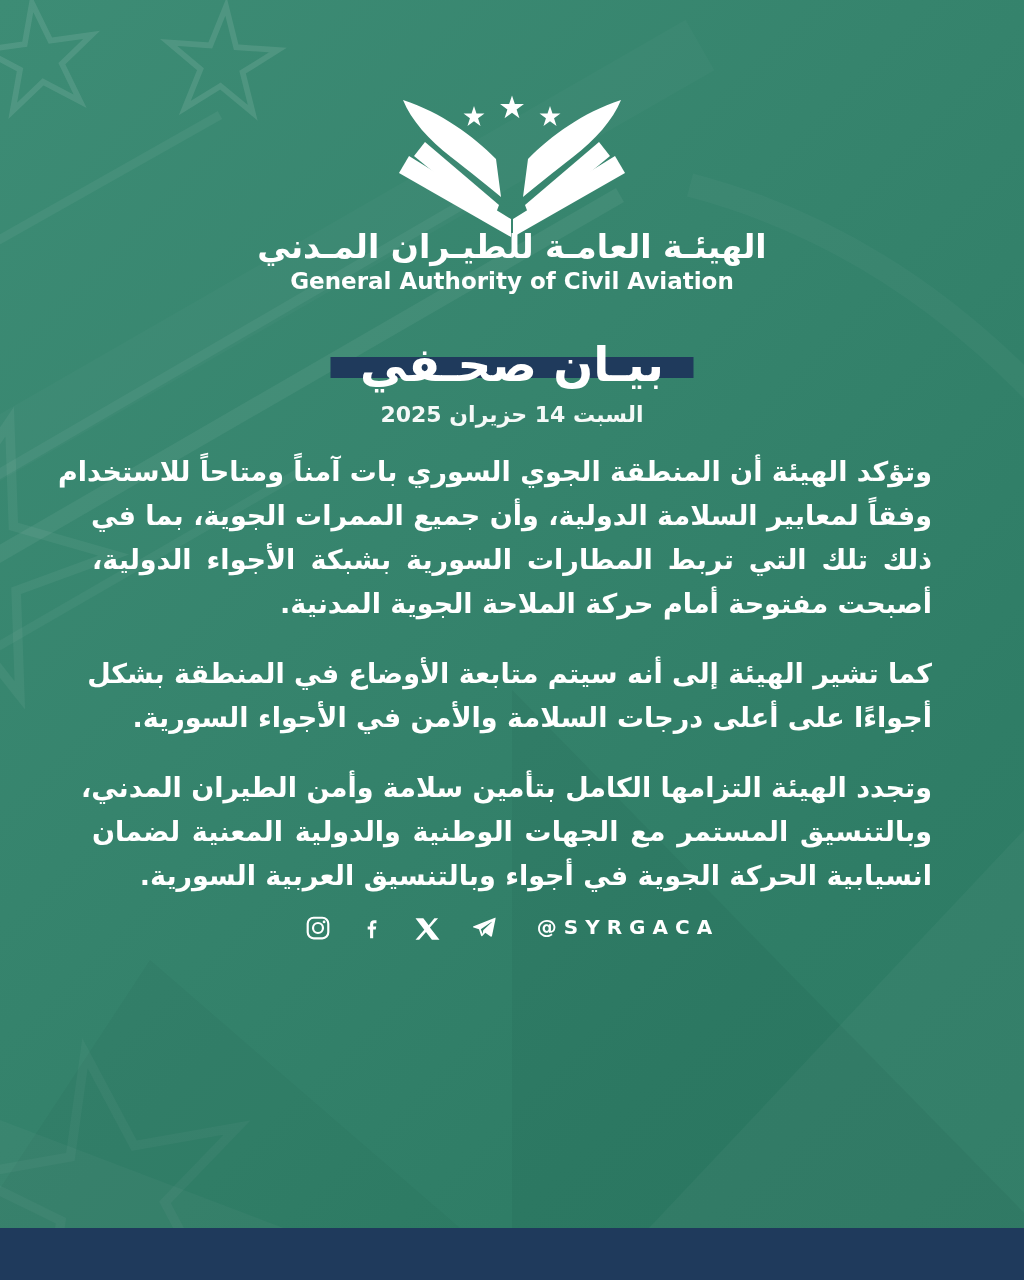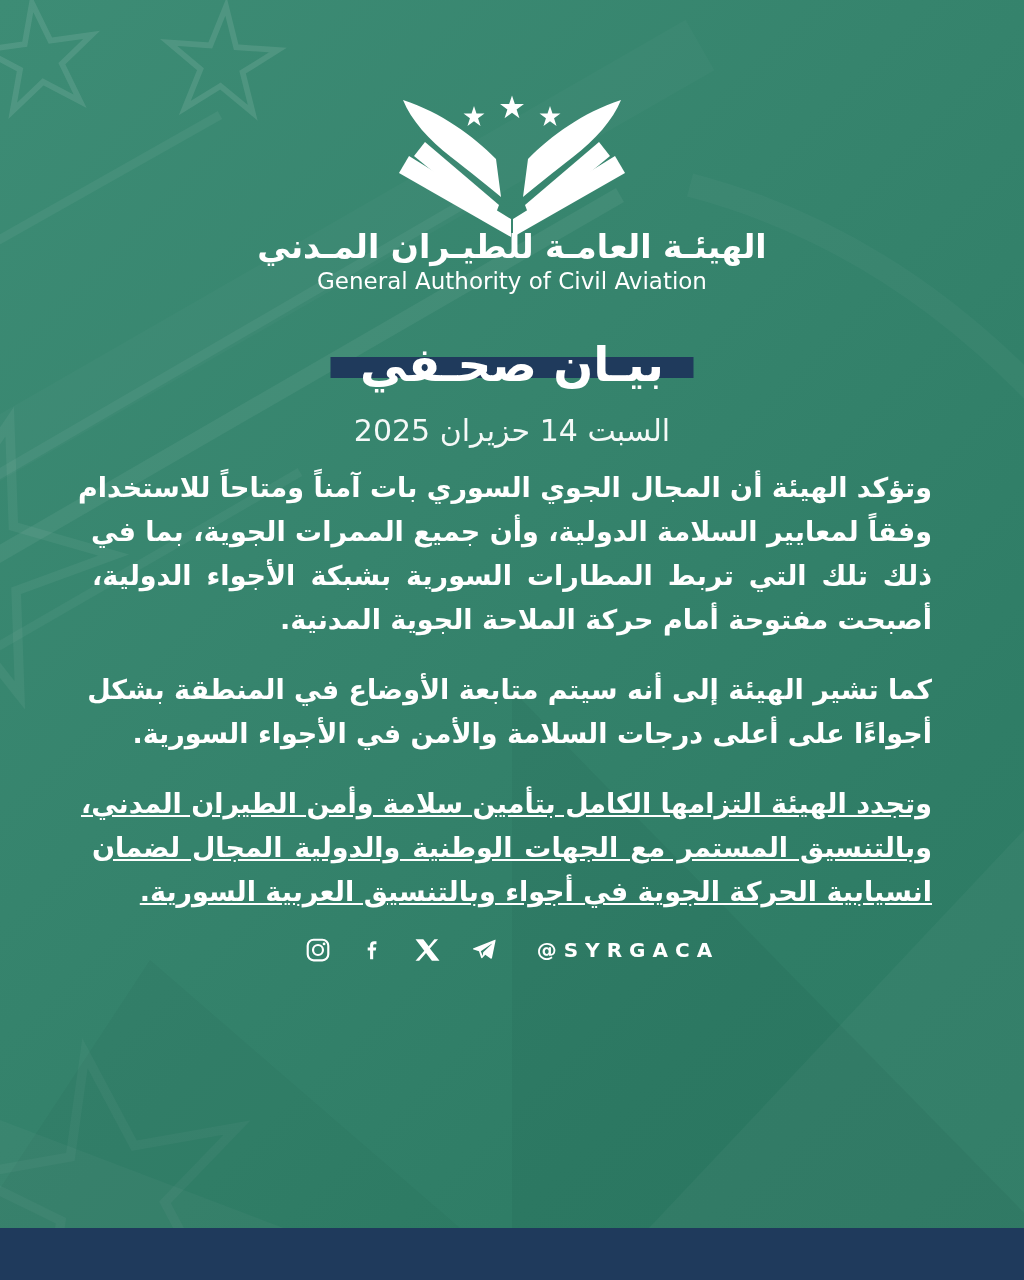--- a/index.html
+++ b/index.html
@@ -6,32 +6,32 @@
   body{font-family:"DejaVu Sans",sans-serif;}
   .page{
     position:relative;width:1024px;height:1280px;overflow:hidden;
     background:linear-gradient(135deg,#3d8c75 0%,#36846d 40%,#2f7d66 75%,#2c7a63 100%);
   }
   .bg-decor{position:absolute;inset:0;pointer-events:none;}
   .content{position:absolute;inset:0;display:flex;flex-direction:column;align-items:center;color:#fff;}
   .logo-wrap{margin-top:93px;display:flex;flex-direction:column;align-items:center;}
   .logo-svg{display:block;}
   .org-ar{direction:rtl;font-size:33px;font-weight:bold;line-height:36px;margin-top:-14px;letter-spacing:0;}
-  .org-en{font-size:23px;font-weight:normal;line-height:28px;margin-top:2px;}
+  .org-en{font-size:23px;font-weight:bold;line-height:28px;margin-top:2px;}
   .press-title{position:relative;margin-top:40px;height:60px;display:flex;align-items:flex-end;justify-content:center;width:100%;}
   .press-bar{position:absolute;top:22px;left:50%;transform:translateX(-50%);width:363px;height:21px;background:#1f3a5c;}
   .press-text{position:relative;z-index:1;direction:rtl;font-size:47px;font-weight:bold;line-height:60px;}
-  .press-date{direction:rtl;font-size:30px;font-weight:normal;line-height:32px;margin-top:20px;color:rgba(255,255,255,0.95);}
+  .press-date{direction:rtl;font-size:22px;font-weight:bold;line-height:32px;margin-top:4px;color:rgba(255,255,255,0.95);}
   .body-text{width:840px;margin-top:19px;direction:rtl;}
   .para{margin:0 0 26px 0;}
-  .para:last-child{margin-bottom:7px;text-decoration:underline;}
+  .para:last-child{margin-bottom:0;}
   .bline{direction:rtl;font-size:27px;font-weight:bold;line-height:44px;color:#fff;
          text-align:justify;text-align-last:justify;white-space:nowrap;}
   .bline.last{text-align:right;text-align-last:right;}
-  .social-row{display:flex;flex-direction:row;align-items:center;gap:31px;margin-top:15px;direction:ltr;}
+  .social-row{display:flex;flex-direction:row;align-items:flex-end;gap:31px;margin-top:15px;direction:ltr;}
   .social-icon{display:block;}
   .handle{font-size:20px;font-weight:bold;letter-spacing:7px;margin-left:8px;line-height:28px;}
   .bottom-bar{position:absolute;left:0;bottom:0;width:1024px;height:52px;background:#1f3a5c;}
 </style>
 </head>
 <body>
 
 <div class="page">
 
   <svg class="bg-decor" width="1024" height="1280" viewBox="0 0 1024 1280">
@@ -82,32 +82,32 @@
 
     <div class="press-title">
       <div class="press-bar"></div>
       <div class="press-text">بيـان صحـفي</div>
     </div>
 
     <div class="press-date">السبت 14 حزيران 2025</div>
 
     <div class="body-text">
       <div class="para">
-        <div class="bline">وتؤكد الهيئة أن المجال الجوي السوري بات آمناً ومتاحاً للاستخدام</div>
+        <div class="bline">وتؤكد الهيئة أن المنطقة الجوي السوري بات آمناً ومتاحاً للاستخدام</div>
         <div class="bline">وفقاً لمعايير السلامة الدولية، وأن جميع الممرات الجوية، بما في</div>
         <div class="bline">ذلك تلك التي تربط المطارات السورية بشبكة الأجواء الدولية،</div>
         <div class="bline last">أصبحت مفتوحة أمام حركة الملاحة الجوية المدنية.</div>
       </div>
       <div class="para">
         <div class="bline">كما تشير الهيئة إلى أنه سيتم متابعة الأوضاع في المنطقة بشكل</div>
         <div class="bline last">أجواءًا على أعلى درجات السلامة والأمن في الأجواء السورية.</div>
       </div>
       <div class="para">
         <div class="bline">وتجدد الهيئة التزامها الكامل بتأمين سلامة وأمن الطيران المدني،</div>
-        <div class="bline">وبالتنسيق المستمر مع الجهات الوطنية والدولية المجال لضمان</div>
+        <div class="bline">وبالتنسيق المستمر مع الجهات الوطنية والدولية المعنية لضمان</div>
         <div class="bline last">انسيابية الحركة الجوية في أجواء وبالتنسيق العربية السورية.</div>
       </div>
     </div>
 
     <div class="social-row">
       <svg class="social-icon" width="26" height="26" viewBox="0 0 24 24" fill="none" stroke="#ffffff" stroke-width="2">
         <rect x="2.5" y="2.5" width="19" height="19" rx="5.5"></rect>
         <circle cx="12" cy="12" r="4.6"></circle>
         <circle cx="17.6" cy="6.4" r="1.3" fill="#ffffff" stroke="none"></circle>
       </svg>

